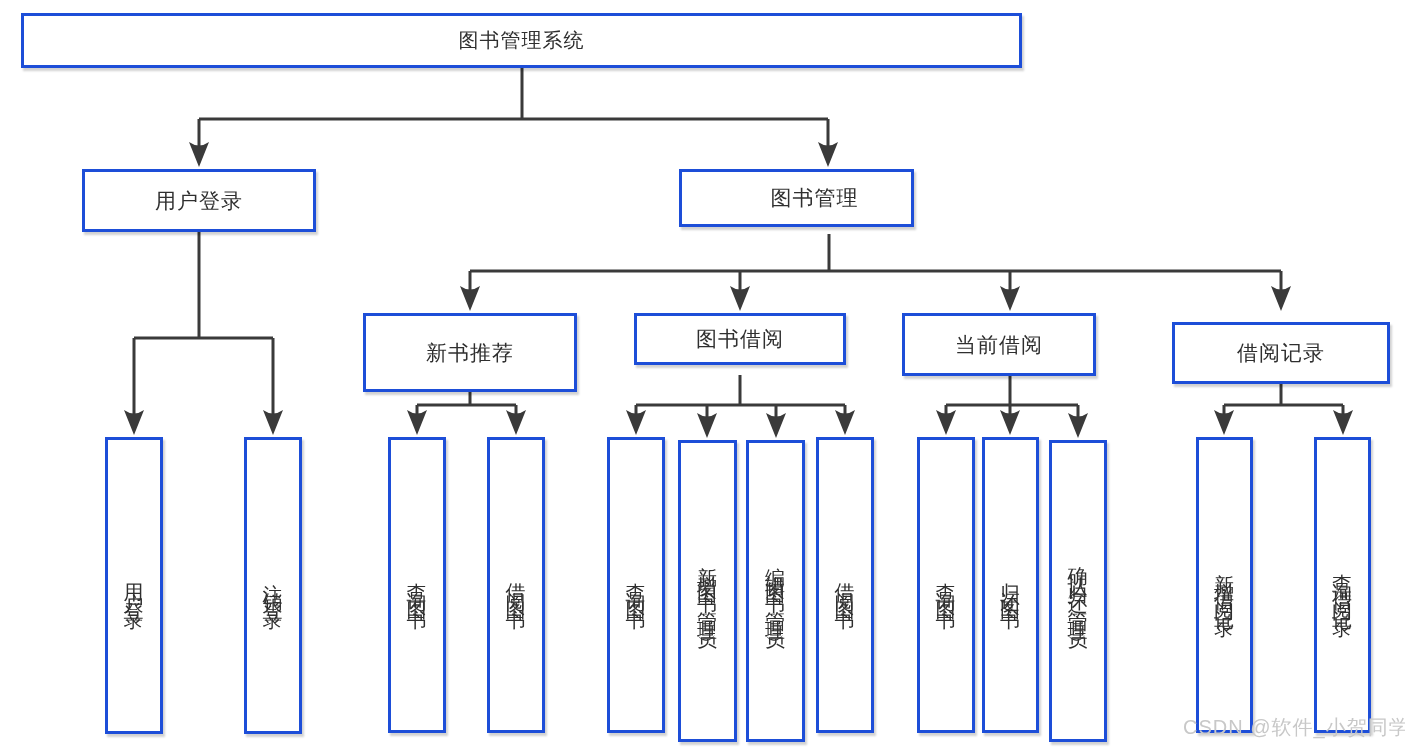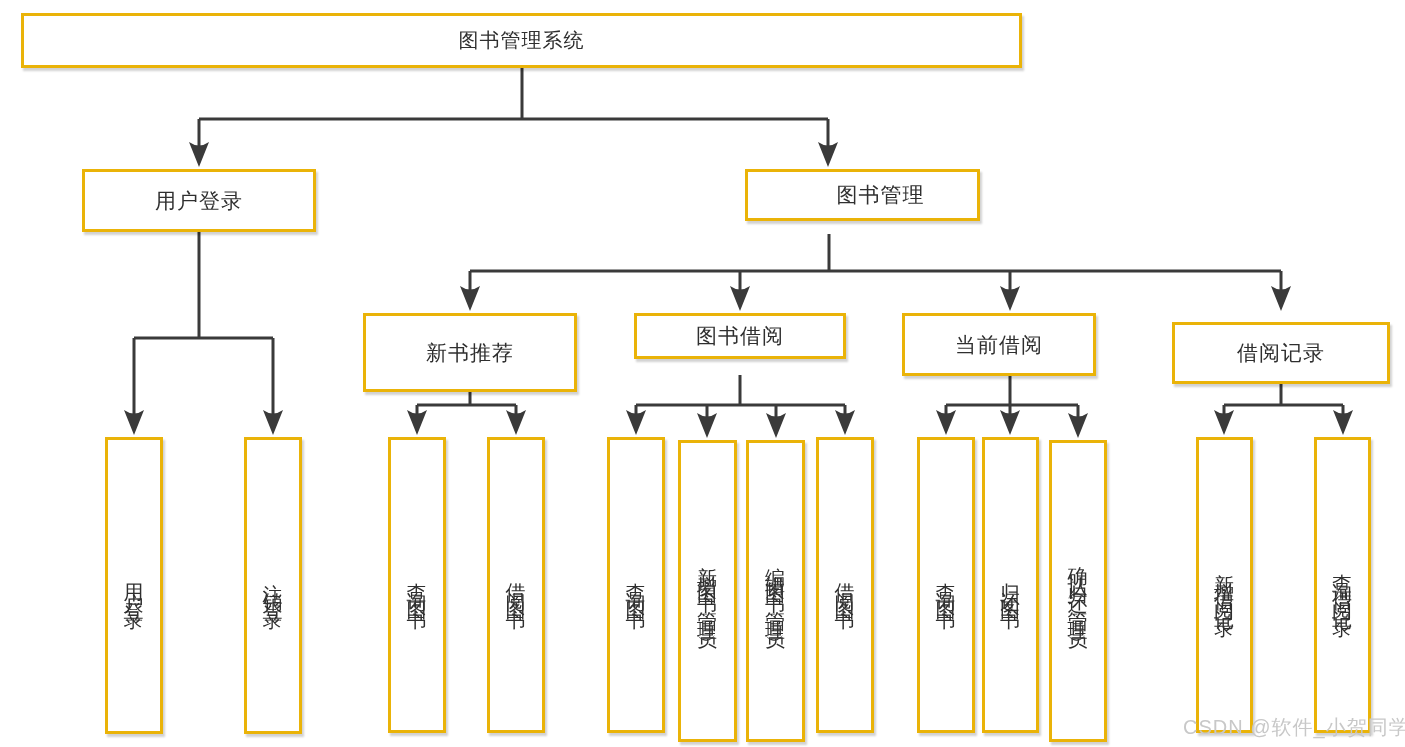--- a/index.html
+++ b/index.html
@@ -3,21 +3,21 @@
 <meta charset="utf-8">
 <style>
   html,body{margin:0;padding:0;background:#ffffff;}
   #canvas{
     position:relative;width:1405px;height:747px;background:#ffffff;overflow:hidden;
     font-family:"Liberation Sans", sans-serif;
   }
   #connectors{position:absolute;left:0;top:0;width:1405px;height:747px;}
   .node{
     position:absolute;box-sizing:border-box;background:#ffffff;
-    border:3px solid #eab308;color:#2f2f2f;
+    border:3px solid #1d4ed8;color:#2f2f2f;
     display:flex;align-items:center;justify-content:center;
     box-shadow:2px 3px 2px rgba(0,0,0,0.18);
   }
   .h-node{font-size:21px;letter-spacing:1px;white-space:nowrap;}
   .root-node{font-size:20px;}
   .v-node{
     writing-mode:vertical-rl;text-orientation:mixed;
     font-size:20px;letter-spacing:9px;line-height:1;
   }
   #watermark{
@@ -58,24 +58,24 @@
       M946,435 L936,410 Q946,417 956,410 Z
       M1010,435 L1000,410 Q1010,417 1020,410 Z
       M1078,438 L1068,413 Q1078,420 1088,413 Z
       M1224,435 L1214,410 Q1224,417 1234,410 Z
       M1343,435 L1333,410 Q1343,417 1353,410 Z"></path>
   </svg>
 
   <div class="node h-node root-node" style="left:21px;top:13px;width:1001px;height:55px;">图书管理系统</div>
 
   <div class="node h-node" style="left:82px;top:169px;width:234px;height:63px;">用户登录</div>
-  <div class="node h-node" style="left:745px;top:169px;width:235px;height:52px;padding-left:36px;">图书管理</div>
+  <div class="node h-node" style="left:679px;top:169px;width:235px;height:58px;padding-left:36px;">图书管理</div>
 
   <div class="node h-node" style="left:363px;top:313px;width:214px;height:79px;">新书推荐</div>
-  <div class="node h-node" style="left:634px;top:313px;width:212px;height:46px;">图书借阅</div>
+  <div class="node h-node" style="left:634px;top:313px;width:212px;height:52px;">图书借阅</div>
   <div class="node h-node" style="left:902px;top:313px;width:194px;height:63px;">当前借阅</div>
   <div class="node h-node" style="left:1172px;top:322px;width:218px;height:62px;">借阅记录</div>
 
   <div class="node v-node" style="left:105px;top:437px;width:58px;height:297px;">用户登录</div>
   <div class="node v-node" style="left:244px;top:437px;width:58px;height:297px;">注销登录</div>
 
   <div class="node v-node" style="left:388px;top:437px;width:58px;height:296px;">查询图书</div>
   <div class="node v-node" style="left:487px;top:437px;width:58px;height:296px;">借阅图书</div>
 
   <div class="node v-node" style="left:607px;top:437px;width:58px;height:296px;">查询图书</div>

